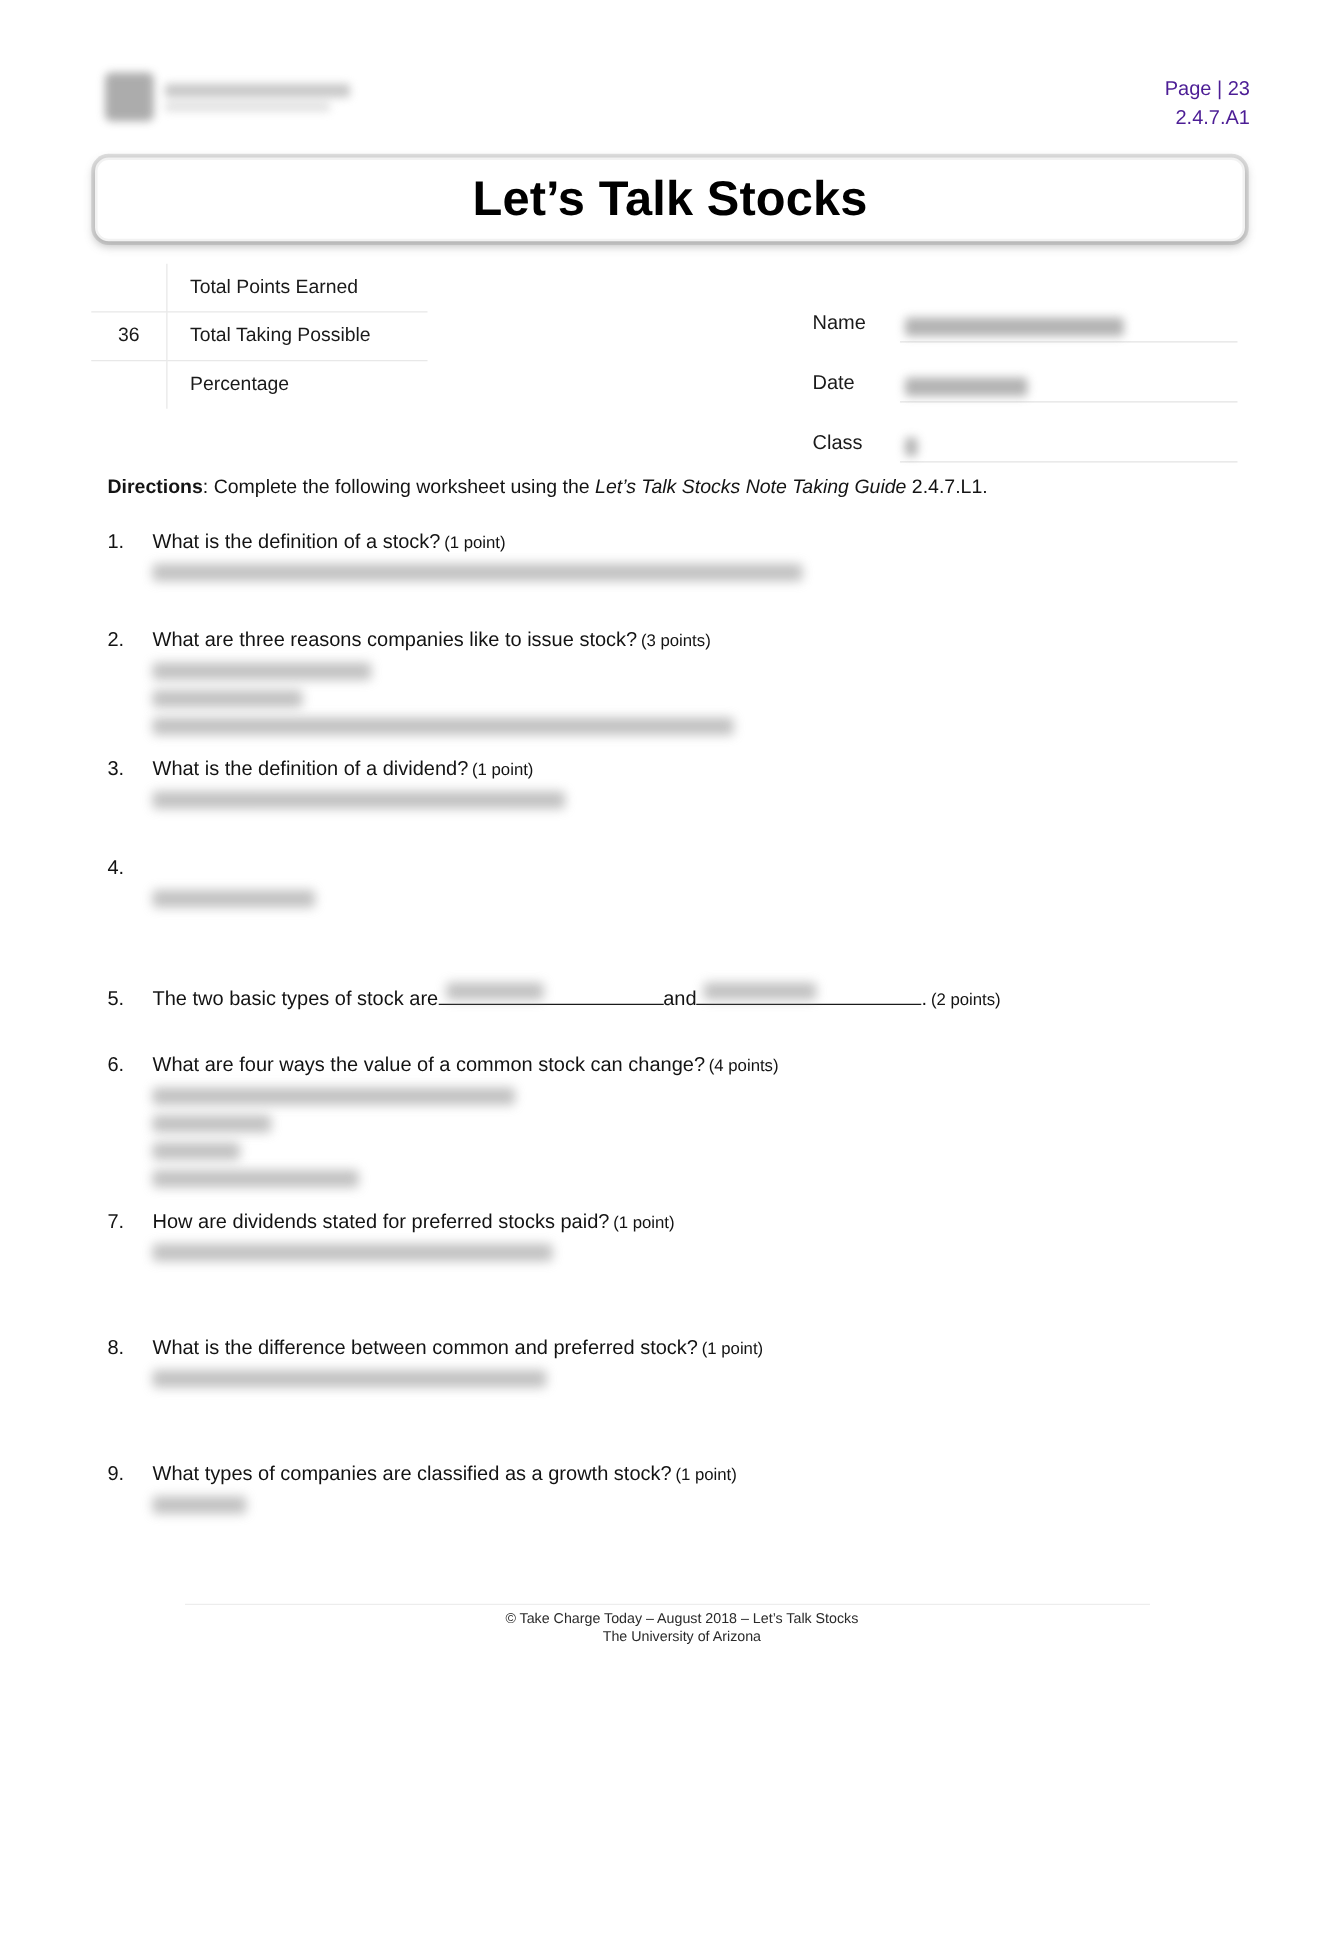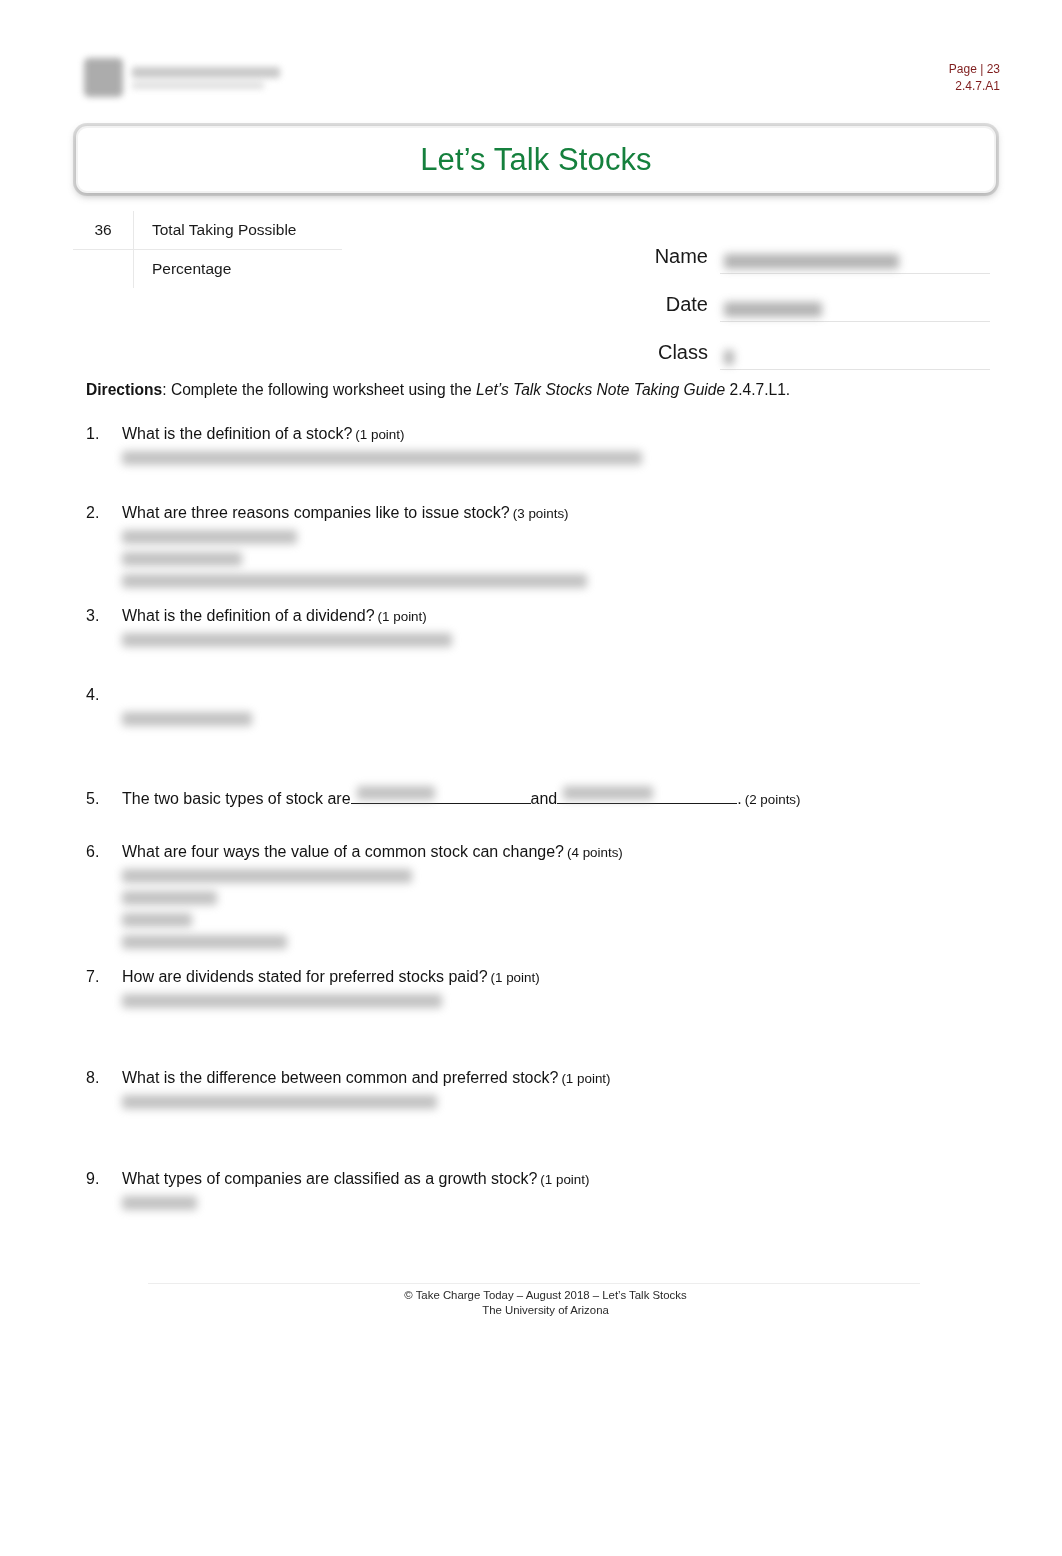--- a/index.html
+++ b/index.html
@@ -62,23 +62,23 @@
     width: 132px;
     height: 7px;
     background: #d2d2d2;
     border-radius: 2px;
   }
   .page-meta {
     position: absolute;
     right: 0;
     top: 3px;
     text-align: right;
-    font-size: 12px;
+    font-size: 16px;
     line-height: 1.42;
-    color: #7f1d1d;
+    color: #4c1d95;
   }
 
   
   .title-banner {
     position: absolute;
     left: 76px;
     top: 126px;
     width: 916px;
     height: 63px;
     border: 2px solid #f2f2f2;
@@ -96,24 +96,24 @@
     position: absolute;
     left: 10px;
     right: 10px;
     top: 7px;
     bottom: 7px;
     background: #ffffff;
     border-radius: 5px;
   }
   .title-text {
     position: relative;
-    font-size: 31px;
-    font-weight: normal;
+    font-size: 39px;
+    font-weight: bold;
     letter-spacing: .1px;
-    color: #15803d;
+    color: #000000;
   }
 
   
   .points-table {
     position: absolute;
     left: 73px;
     top: 211px;
     width: 269px;
     border-collapse: collapse;
     font-size: 15.5px;
@@ -145,22 +145,22 @@
     width: 340px;
   }
   .id-row {
     display: flex;
     align-items: flex-end;
     height: 48px;
     gap: 12px;
   }
   .id-label {
     width: 58px;
-    text-align: right;
-    font-size: 20px;
+    text-align: left;
+    font-size: 16px;
     padding-bottom: 6px;
     color: #1a1a1a;
     flex: none;
   }
   .id-line {
     flex: 1;
     border-bottom: 1px solid #e3e3e3;
     height: 30px;
     position: relative;
   }
@@ -298,20 +298,24 @@
     </div>
   </div>
 
   <div class="title-banner">
     <div class="title-inner"></div>
     <div class="title-text">Let’s Talk Stocks</div>
   </div>
 
   <table class="points-table">
     <tbody>
+        <tr>
+          <td class="val"></td>
+          <td class="lbl">Total Points Earned</td>
+        </tr>
         <tr>
           <td class="val">36</td>
           <td class="lbl">Total Taking Possible</td>
         </tr>
         <tr>
           <td class="val"></td>
           <td class="lbl">Percentage</td>
         </tr>
       </tbody>
   </table>

